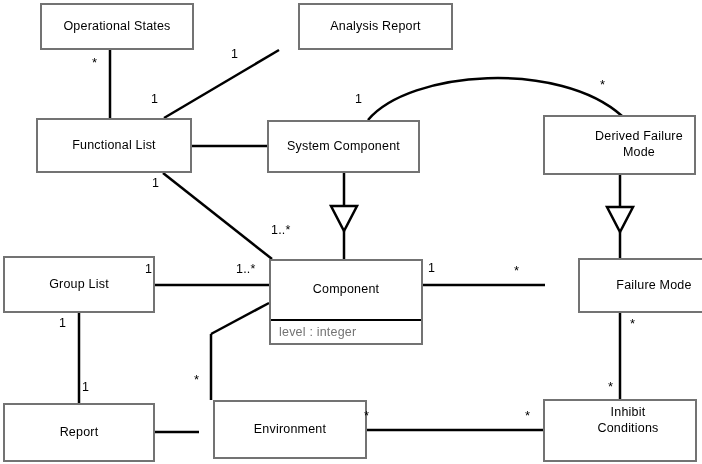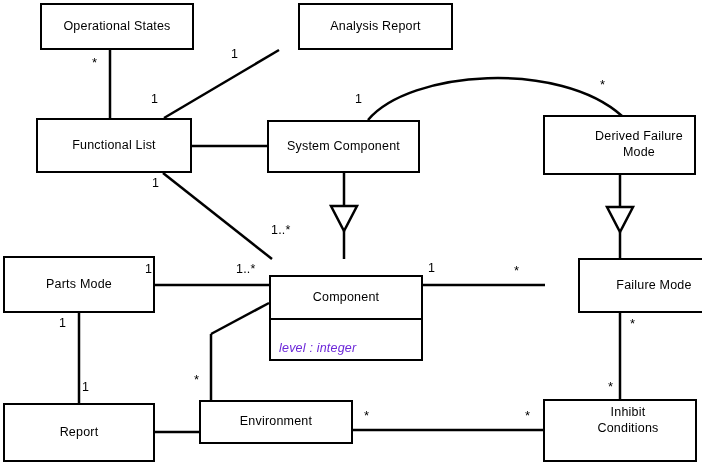--- a/index.html
+++ b/index.html
@@ -19,21 +19,21 @@
   #edges {
     position: absolute;
     left: 0;
     top: 0;
     width: 702px;
     height: 464px;
   }
   .uml-class {
     position: absolute;
     box-sizing: border-box;
-    border: 2px solid #000000;
+    border: 2px solid #737373;
     background: #ffffff;
     display: flex;
     flex-direction: column;
   }
   .class-name {
     flex: 1 1 auto;
     display: flex;
     align-items: center;
     justify-content: center;
     font-size: 12.5px;
@@ -45,25 +45,24 @@
   }
   .class-name.top-aligned {
     align-items: flex-start;
     padding-top: 4px;
     text-align: center;
   }
   .class-attrs {
     flex: 0 0 auto;
     border-top: 2px solid #000000;
     font-size: 12.5px;
-    color: #6d28d9;
-    padding: 21px 0 4px 8px;
+    color: #737373;
+    padding: 4px 0 4px 8px;
     text-align: left;
     letter-spacing: 0.2px;
-    font-style: italic;
   }
   .mult {
     position: absolute;
     font-size: 12.5px;
     color: #000000;
     white-space: nowrap;
     letter-spacing: 0.2px;
   }
   .mult.star {
     font-size: 13px;
@@ -125,37 +124,37 @@
 
   <div class="uml-class" style="left:267px; top:120px; width:153px; height:53px;">
     <div class="class-name">System Component</div>
   </div>
 
   <div class="uml-class" style="left:543px; top:115px; width:153px; height:60px;padding-left:39px;">
     <div class="class-name">Derived Failure Mode</div>
   </div>
 
   <div class="uml-class" style="left:3px; top:256px; width:152px; height:57px;">
-    <div class="class-name">Parts Mode</div>
+    <div class="class-name">Group List</div>
   </div>
 
-  <div class="uml-class" style="left:269px; top:275px; width:154px; height:86px;">
+  <div class="uml-class" style="left:269px; top:259px; width:154px; height:86px;">
     <div class="class-name">Component</div>
     <div class="class-attrs">level : integer</div>
   </div>
 
   <div class="uml-class" style="left:545px; top:258px; width:152px; height:55px;margin-left:33px;">
     <div class="class-name">Failure Mode</div>
   </div>
 
   <div class="uml-class" style="left:3px; top:403px; width:152px; height:59px;">
     <div class="class-name">Report</div>
   </div>
 
-  <div class="uml-class" style="left:199px; top:400px; width:154px; height:44px;">
+  <div class="uml-class" style="left:213px; top:400px; width:154px; height:59px;">
     <div class="class-name">Environment</div>
   </div>
 
   <div class="uml-class" style="left:543px; top:399px; width:154px; height:63px;">
     <div class="class-name top-aligned" style="white-space:pre-line;margin-left:16px;">Inhibit
 Conditions</div>
   </div>
 
   <span class="mult star" style="left:92px;  top:56px;">*</span>
   <span class="mult" style="left:231px; top:47px;">1</span>

